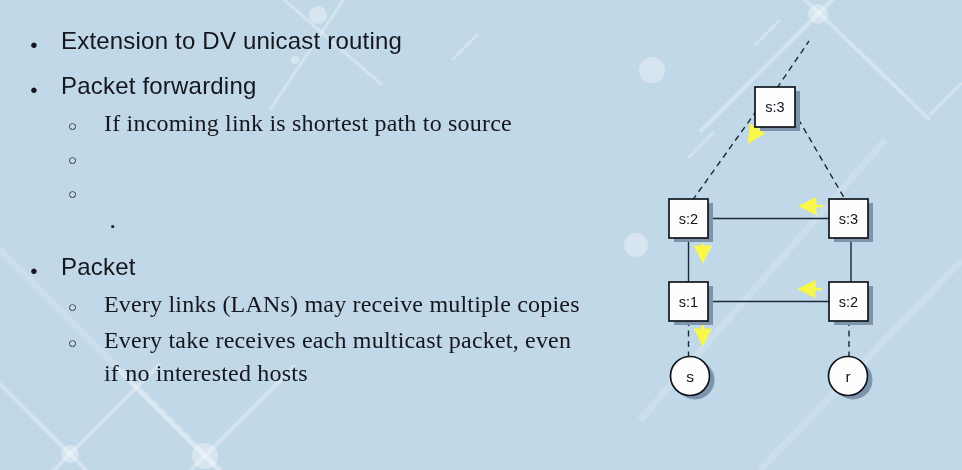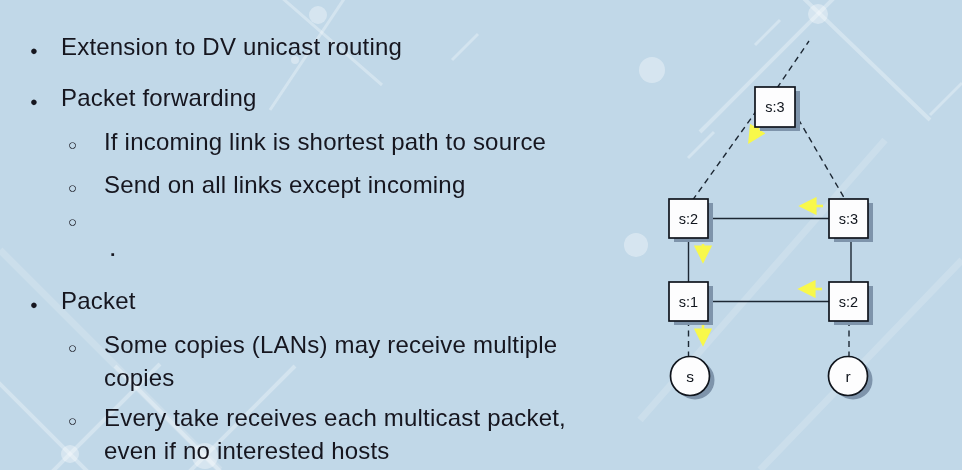--- a/index.html
+++ b/index.html
@@ -22,22 +22,22 @@
     width: 648px;
   }
   .li { display: flex; align-items: baseline; font-size: 24px; line-height: 33px; letter-spacing: 0.2px; margin-top: 1px; }
   .li.l1 { margin-top: 8px; }
   .li.l1:first-child { margin-top: 0; }
   .marker { flex: none; color: #16161f; }
   .l1 .marker { margin-left: 30px; width: 31px; font-size: 13px; }
   .l2 .marker { margin-left: 68px; width: 36px; font-size: 15px; }
   .l3 .marker { margin-left: 111px; width: 41px; font-size: 11px; }
   .l3 { font-size: 19px; line-height: 31px; }
-  .text { flex: 0 1 auto; margin-top: 6px; }
-  .l2 .text { max-width: 485px; }
+  .text { flex: 0 1 auto; }
+  .l2 .text { max-width: 485px; font-family: Liberation Serif, serif; }
 
   
   .dash { stroke-dasharray: 6 4.5; }
   .link { stroke: #1c2733; stroke-width: 1.4; }
   .nshadow { fill: #7e94ab; stroke: none; }
   .nbox { fill: #fdfdfe; stroke: #10151d; stroke-width: 1.7; }
   .nlabel {
     font-family: "Liberation Sans", sans-serif;
     font-size: 14.5px;
     fill: #10151d;
@@ -87,35 +87,34 @@
     <div class="li l1">
       <span class="marker">●</span>
       <span class="text">Packet forwarding</span>
     </div>
     <div class="li l2">
       <span class="marker">○</span>
       <span class="text">If incoming link is shortest path to source</span>
     </div>
     <div class="li l2">
       <span class="marker">○</span>
-      <span class="text">Send on all links except incoming</span>
     </div>
     <div class="li l2">
       <span class="marker">○</span>
     </div>
     <div class="li l3">
       <span class="marker">▪</span>
     </div>
     <div class="li l1">
       <span class="marker">●</span>
       <span class="text">Packet</span>
     </div>
     <div class="li l2">
       <span class="marker">○</span>
-      <span class="text">Some copies (LANs) may receive multiple copies</span>
+      <span class="text">Every links (LANs) may receive multiple copies</span>
     </div>
     <div class="li l2">
       <span class="marker">○</span>
       <span class="text">Every take receives each multicast packet, even if no interested hosts</span>
     </div>
   </div>
 
   <svg class="layer" viewBox="0 0 962 470">
     <defs>
       <marker id="ah" viewBox="0 0 10 10" refX="8" refY="5" markerWidth="9" markerHeight="7" orient="auto">

